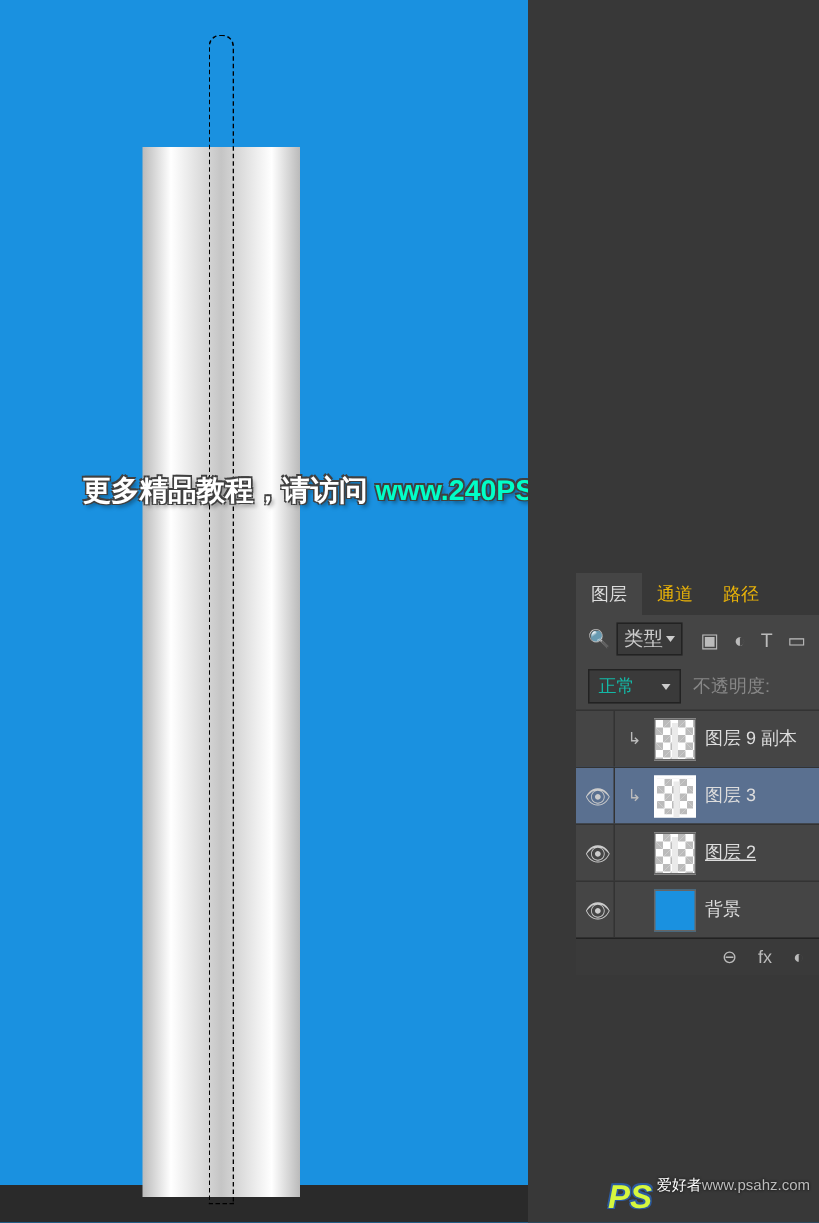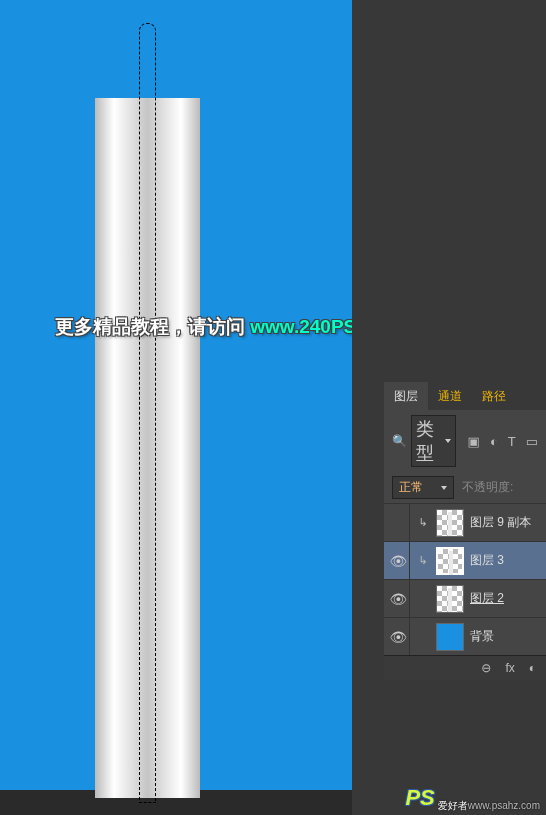--- a/index.html
+++ b/index.html
@@ -91,21 +91,21 @@
     .filter-search {
       display: flex;
       align-items: center;
       gap: 4px;
     }
     .filter-search .mag { color: #bbb; font-size: 12px; }
     .dropdown {
       background: #3a3a3a;
       border: 1px solid #222;
       color: #ccc;
-      font-size: 18px;
+      font-size: 13px;
       padding: 1px 4px;
       display: inline-flex;
       align-items: center;
       gap: 2px;
     }
     .chev-down {
       width: 0; height: 0;
       border-left: 3px solid transparent;
       border-right: 3px solid transparent;
       border-top: 4px solid #ccc;
@@ -122,21 +122,21 @@
       display: flex;
       align-items: center;
       padding: 4px 8px;
       gap: 8px;
       color: #888;
       font-size: 12px;
     }
     .blend-dropdown {
       background: #3a3a3a;
       border: 1px solid #222;
-      color: #fdba74;
+      color: #14b8a6;
       font-size: 12px;
       padding: 2px 6px;
       display: inline-flex;
       align-items: center;
       gap: 18px;
     }
     .lock-row {
       display: flex;
       align-items: center;
       padding: 4px 8px;
@@ -216,21 +216,21 @@
       background: #3a3a3a;
       border-top: 1px solid #222;
       color: #bbb;
       font-size: 12px;
     }
     .bottom-watermark {
       position: absolute;
       right: 6px;
       bottom: 4px;
       display: flex;
-      align-items: flex-end;
+      align-items: flex-start;
       gap: 3px;
       font-size: 11px;
       color: #ddd;
     }
     .bottom-watermark .ps-logo {
       font-size: 22px;
       font-weight: bold;
       font-style: italic;
       color: #d6f73e;
       text-shadow: 1px 1px 0 #2c5aa0, -1px -1px 0 #2c5aa0, 1px -1px 0 #2c5aa0, -1px 1px 0 #2c5aa0;

